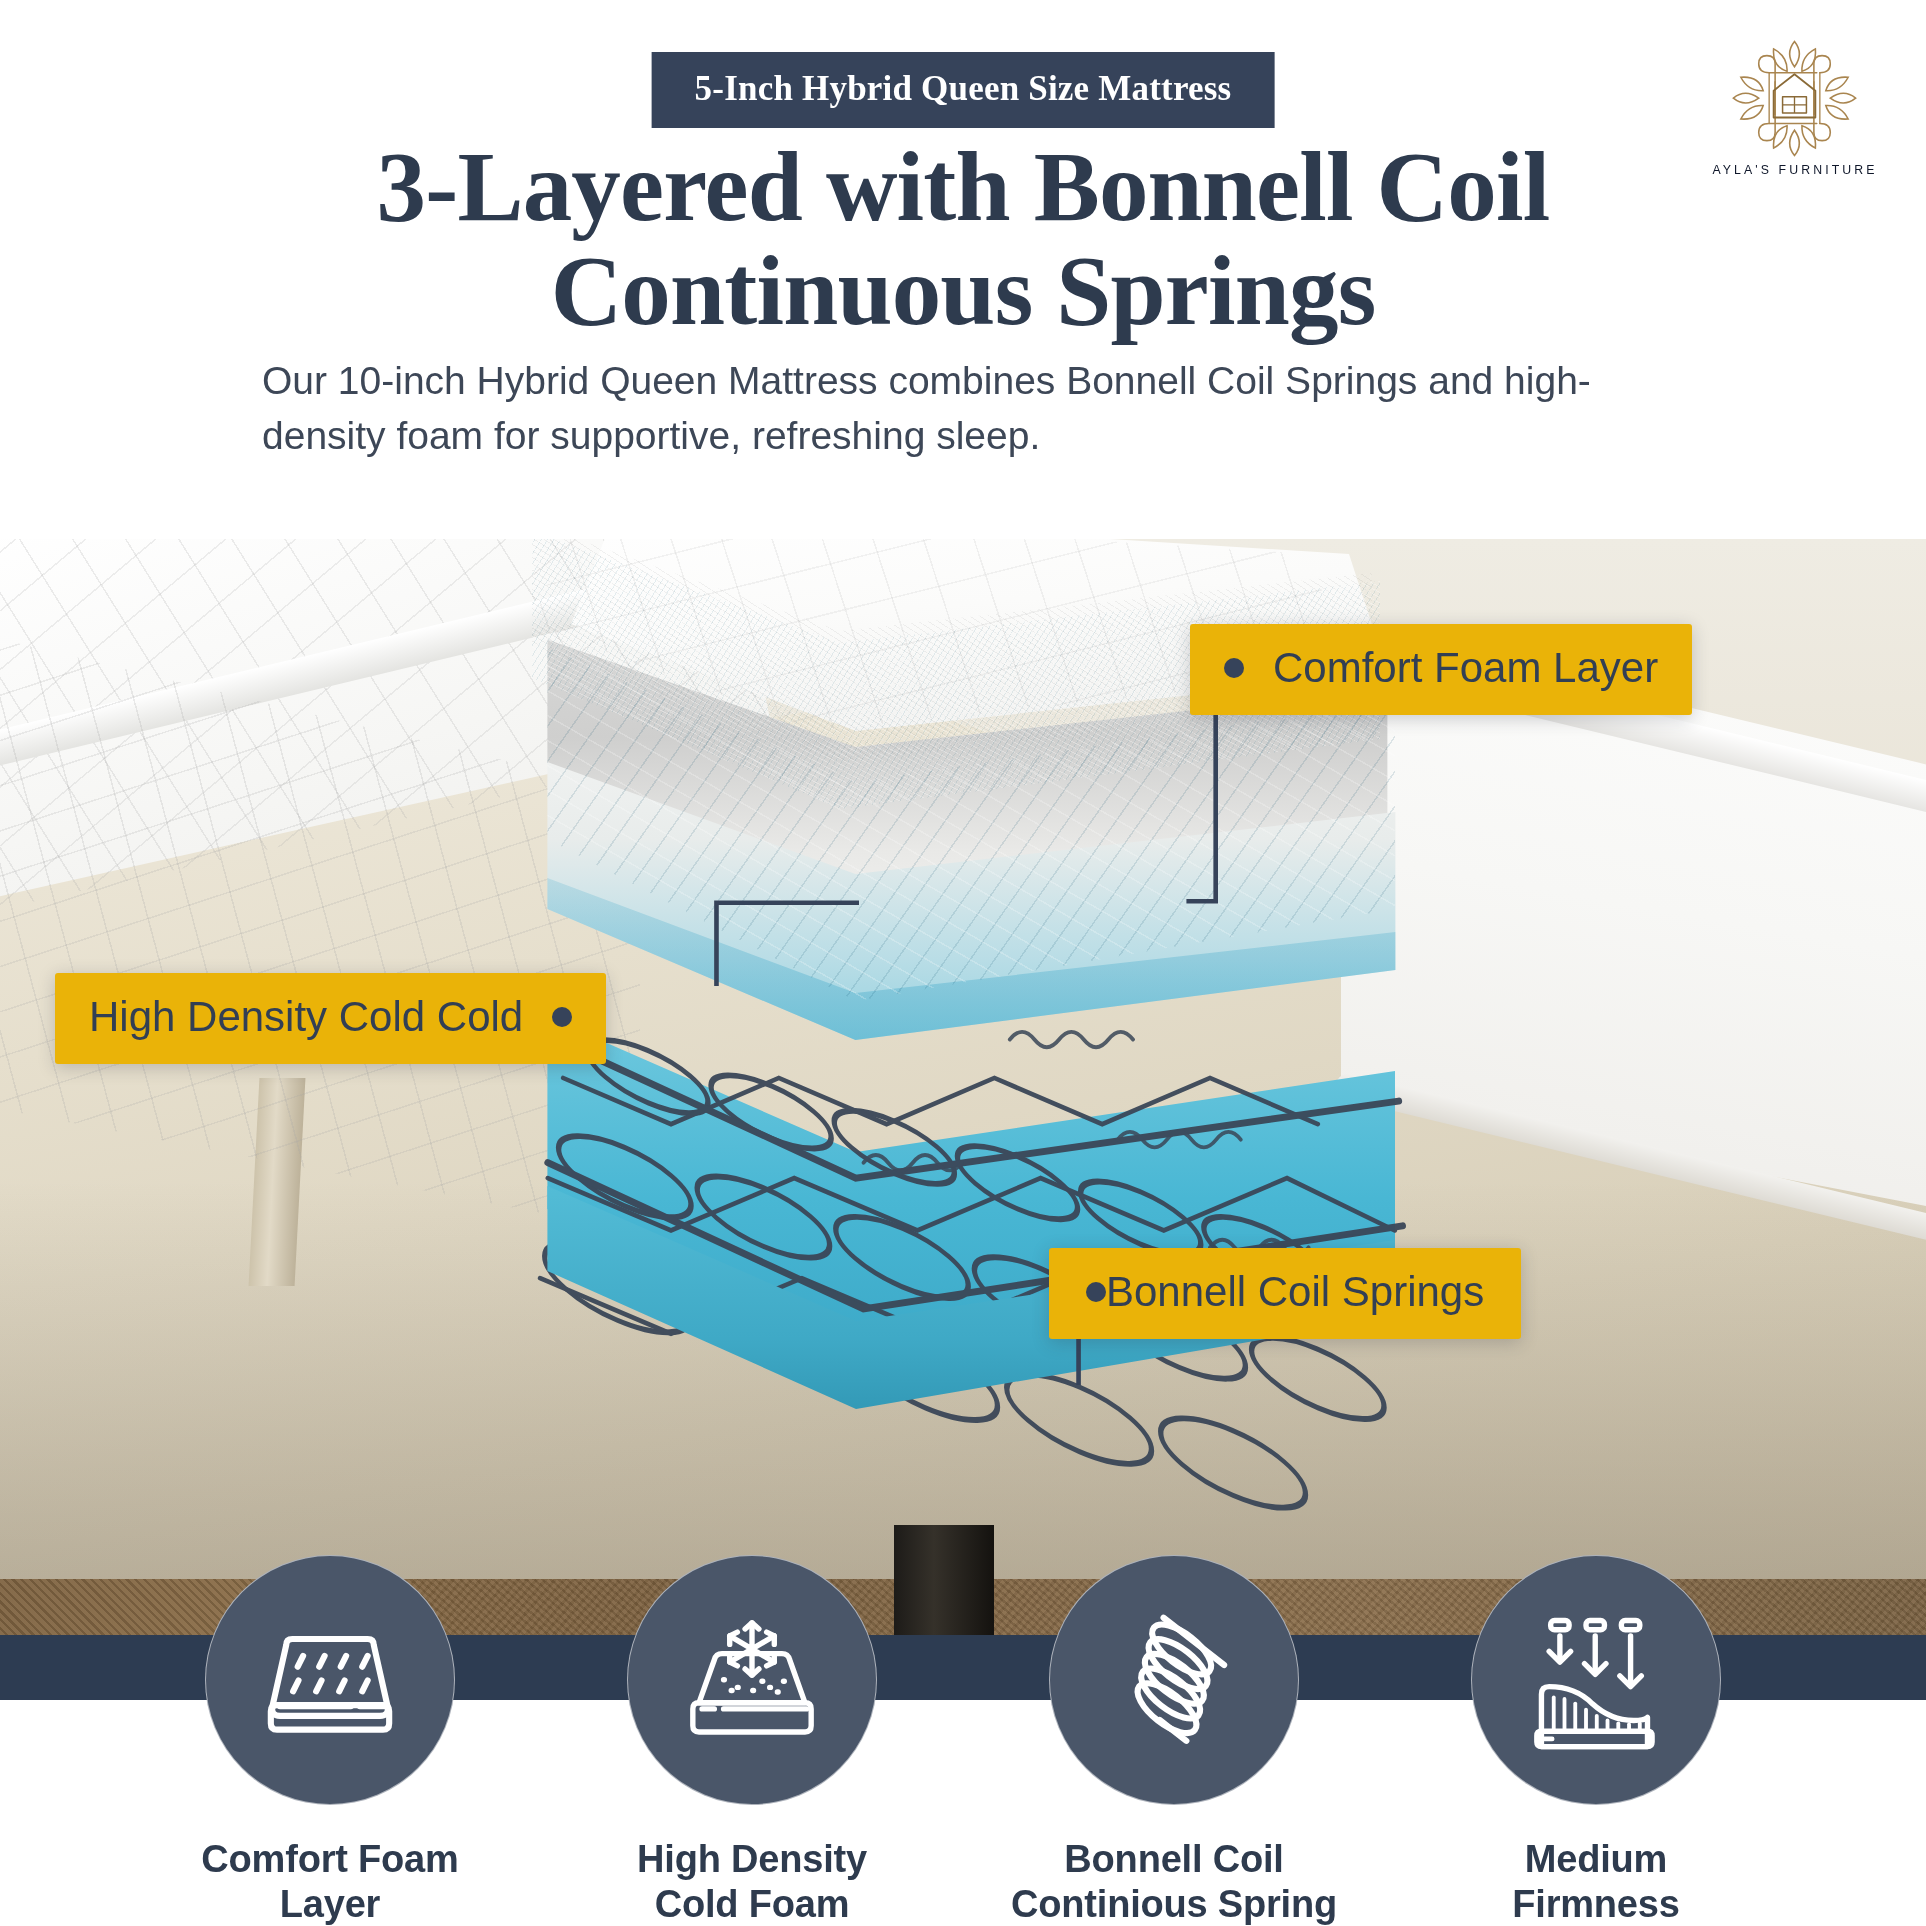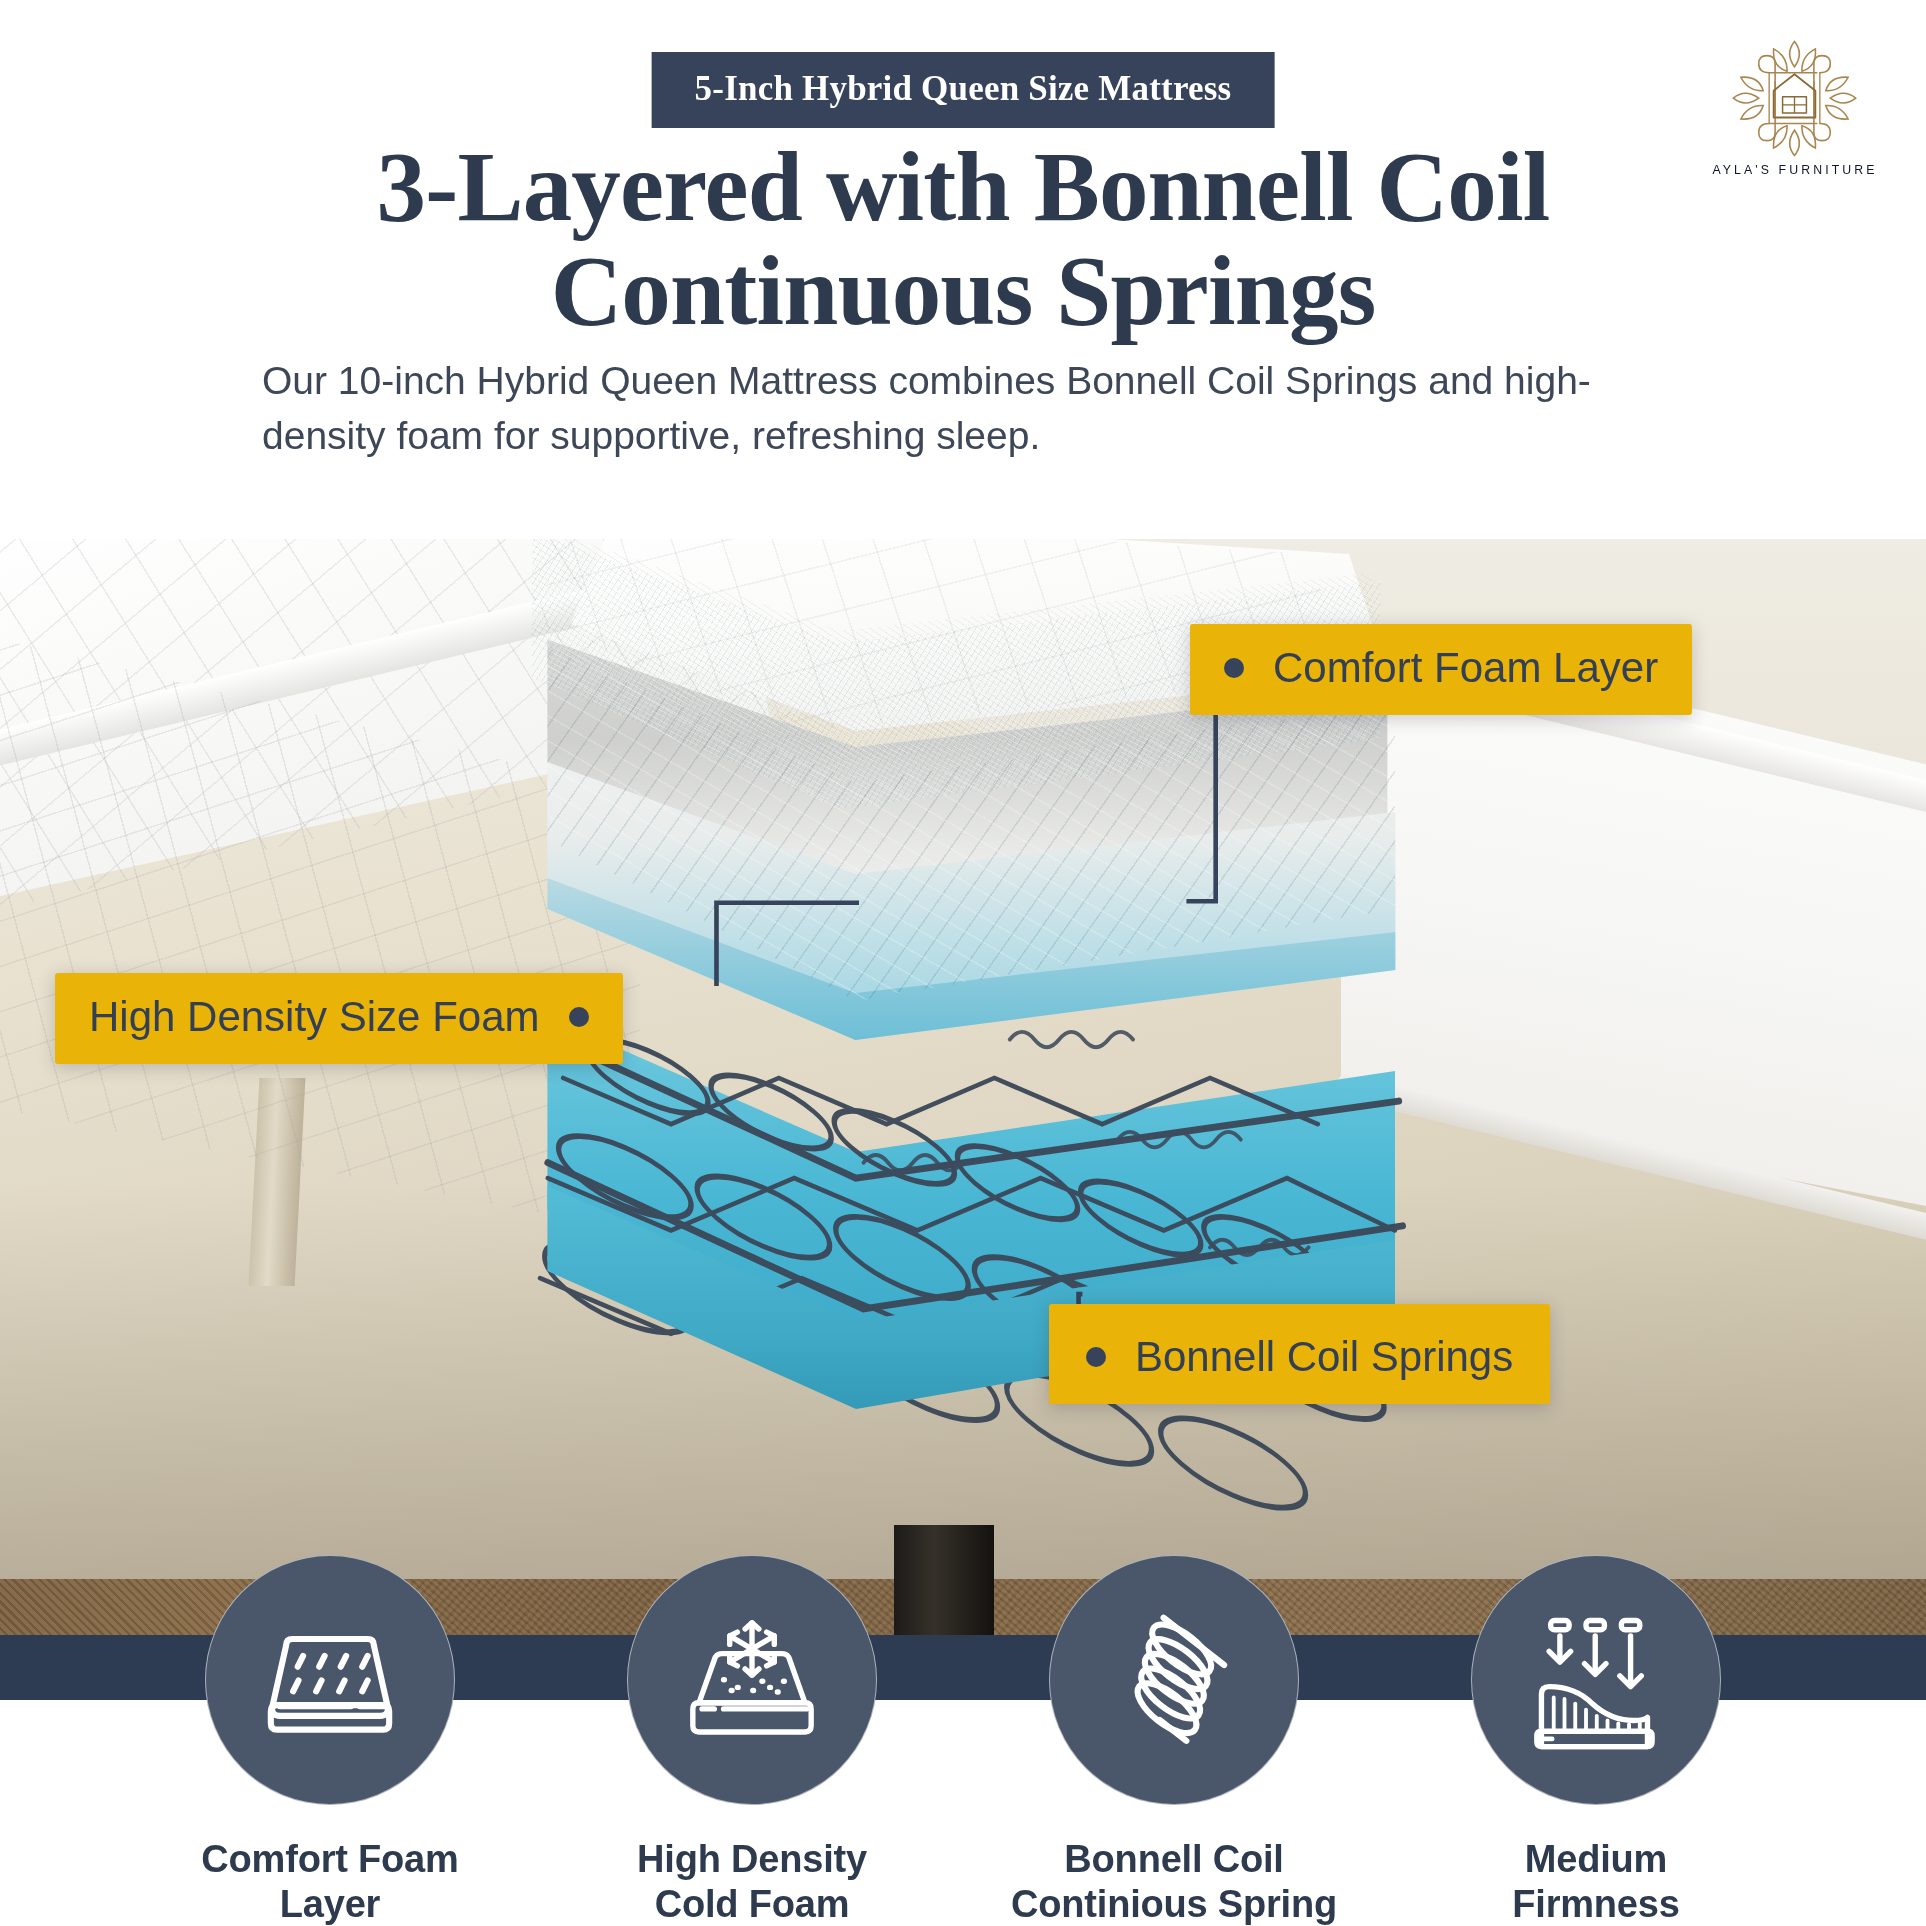--- a/index.html
+++ b/index.html
@@ -211,21 +211,21 @@
     position:absolute; background:#eab308; border-radius:3px;
     box-shadow:0 3.9px 17px rgba(40,45,60,.22);
     font-family:"Liberation Sans", sans-serif; font-weight:400;
     font-size:42px; color:#323f54; line-height:1;
     display:flex; align-items:center; z-index:40; white-space:nowrap;
   }
   .pill-dot { width:20px; height:20px; border-radius:50%; background:#36435a; flex:none; }
 
   #pill-comfort { left:1190px; top:624px; padding:23px 34px 26px 34px; gap:29px; }
   #pill-hdcf    { left:55px;  top:973px; padding:23px 34px 26px 34px; gap:29px; }
-  #pill-bonnell { left:1049px; top:1304px; padding:32px 37px 26px 37px; gap:29px; }
+  #pill-bonnell { left:1049px; top:1248px; padding:23px 37px 26px 37px; }
 
   .lead { position:absolute; z-index:35; }
 
   
   .band { position:absolute; left:0; top:1635px; width:1926px; height:65px; background:#2d3c52; z-index:10; }
 
   
   .features { position:absolute; left:0; top:1563px; width:1926px; height:364px; z-index:20;
               display:flex; justify-content:center; gap:83px; }
   .feat { width:339px; display:flex; flex-direction:column; align-items:center;justify-content:flex-end; }
@@ -345,21 +345,21 @@
       <path d="M1400 1098 L1400 980 L1405 980"></path>
     </g>
   </svg>
 
   <div class="pill" id="pill-comfort">
     <span class="pill-dot"></span>
     <span>Comfort Foam Layer</span>
   </div>
 
   <div class="pill" id="pill-hdcf">
-    <span>High Density Size Foam</span>
+    <span>High Density Cold Cold</span>
     <span class="pill-dot"></span>
   </div>
 
   <div class="pill" id="pill-bonnell">
     <span class="pill-dot"></span>
     <span>Bonnell Coil Springs</span>
   </div>
 
   <div class="band"></div>
 

